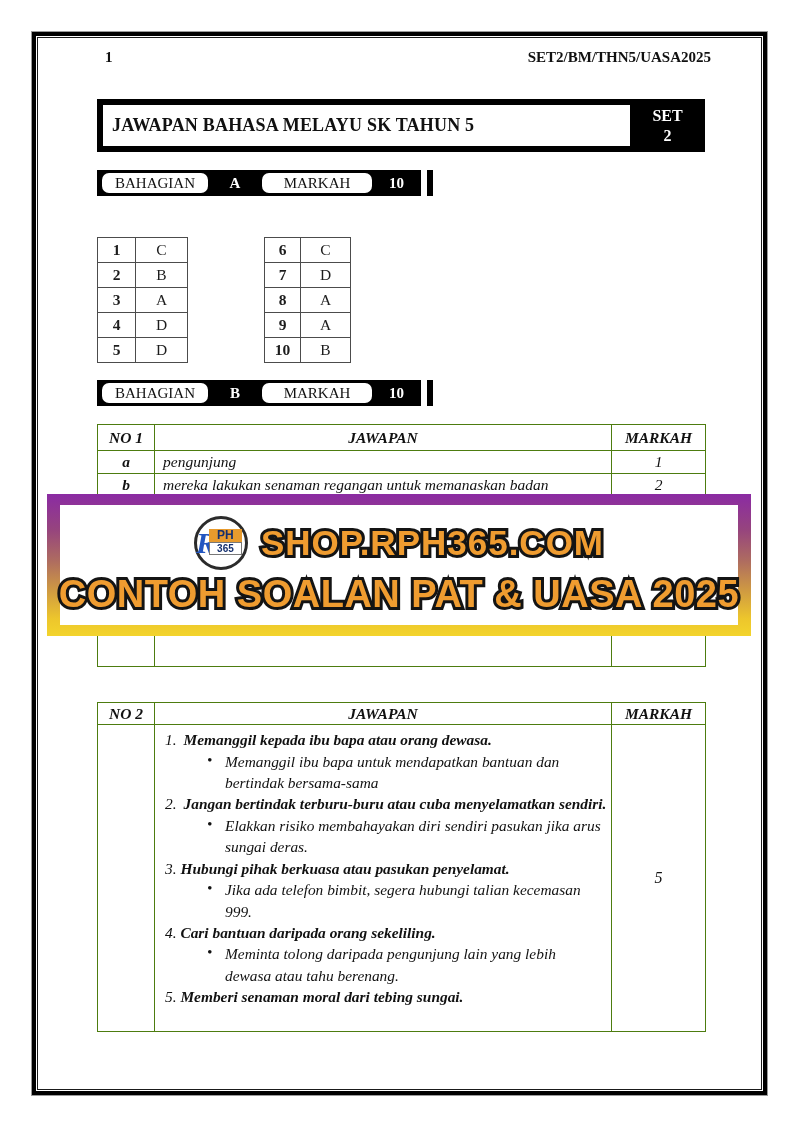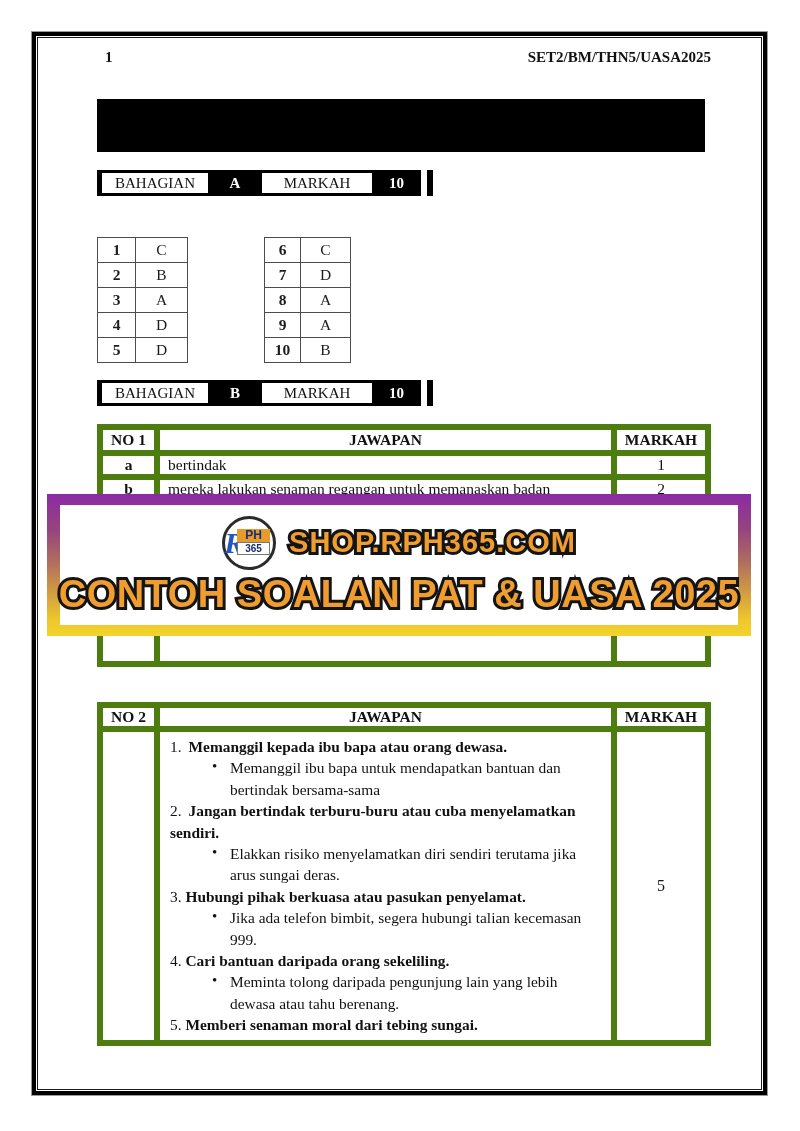--- a/index.html
+++ b/index.html
@@ -35,42 +35,42 @@
     color:#fff; font-weight:bold; font-size:16px; line-height:1.2;
     display:flex; flex-direction:column; align-items:center; justify-content:center;
   }
   
   .section-bar {
     position:absolute; left:97px; width:324px; height:26px; background:#000;
     display:flex; align-items:stretch;
   }
   .sb-white {
     background:#fff; margin:3px 0 3px 5px; width:106px;
-    font-size:15px; text-align:center; line-height:20px;
+    font-size:15px; text-align:center; line-height:20px;border-radius:7px;
   }
   .sb-white.w2 { width:110px; margin-left:0; }
   .sb-black {
     width:54px; color:#fff; font-weight:bold; font-size:15px;
     text-align:center; line-height:26px;
   }
   .sb-black.b2 { width:49px; }
   .bar-tail { position:absolute; left:427px; width:6px; height:26px; background:#000; }
   
   table { border-collapse:collapse; table-layout:fixed; }
   .mcq { position:absolute; top:237px; }
   .mcq td {
     border:1px solid #4c4c4c; height:25px; text-align:center;
     font-size:15.5px; color:#1c1c1c;
   }
   .mcq td.qno { font-weight:bold; }
   .mcq-left { left:97px; width:90px; }
   .mcq-right { left:264px; width:86px; }
   
   .qtable { position:absolute; left:97px; width:608px; }
-  .qtable td { border:6px solid #4d7c0f; font-size:15.5px; }
+  .qtable td { border:1px solid #4d7c0f; font-size:15.5px;font-style:italic; }
   .qtable tr.qhead td {
     font-weight:bold; text-align:center; height:26px; font-size:15.5px;
   }
   .no1 { top:424px; height:243px; }
   .no1 td.rno { text-align:center; font-weight:bold; }
   .no1 td.rjaw { padding-left:8px; }
   .no1 td.rmark { text-align:center; }
   .no1 tr.ra td { height:23px; }
   .no1 tr.rb td { height:22px; }
   .no2 { top:702px; height:330px; }
@@ -116,35 +116,40 @@
     color:#15306e; background:#fff; border:1px solid #777; padding:0 7px; line-height:11px;
   }
   .outlined {
     position:relative; font-family:"Liberation Sans", sans-serif; font-weight:bold;
     color:#141414; -webkit-text-stroke:6px #141414; white-space:nowrap;
   }
   .outlined::after {
     content:attr(data-text); position:absolute; left:0; top:0; width:100%; height:100%;
     -webkit-text-stroke:0; color:#ef9c30;
   }
-  .shop-text { font-size:29px; letter-spacing:1px; }
+  .shop-text { font-size:35px; letter-spacing:1px; }
   .contoh-text { font-size:38px; letter-spacing:0.5px; margin-top:3px; }
 </style>
 </head>
 <body>
 
 <div class="page">
   <div class="frame"></div>
 
   <div class="pg-header">
     <span>1</span>
     <span>SET2/BM/THN5/UASA2025</span>
   </div>
 
   <div class="title-bar">
+    <div class="title-white">JAWAPAN BAHASA MELAYU SK TAHUN 5</div>
+    <div class="set-box">
+      <span>SET</span>
+      <span>2</span>
+    </div>
   </div>
 
   <div class="section-bar" style="top:170px;">
     <span class="sb-white">BAHAGIAN</span>
     <span class="sb-black">A</span>
     <span class="sb-white w2">MARKAH</span>
     <span class="sb-black b2">10</span>
   </div>
   <div class="bar-tail" style="top:170px;"></div>
 
@@ -221,21 +226,21 @@
         <col style="width:94px">
       </colgroup>
     <tbody>
         <tr class="qhead">
       <td>NO 1</td>
       <td>JAWAPAN</td>
       <td>MARKAH</td>
     </tr>
     <tr class="ra">
       <td class="rno">a</td>
-      <td class="rjaw">bertindak</td>
+      <td class="rjaw">pengunjung</td>
       <td class="rmark">1</td>
     </tr>
     <tr class="rb">
       <td class="rno">b</td>
       <td class="rjaw">mereka lakukan senaman regangan untuk memanaskan badan</td>
       <td class="rmark">2</td>
     </tr>
     <tr>
       <td class="rno"></td>
       <td class="rjaw"></td>
@@ -262,21 +267,21 @@
         <div class="n2-item">
           <span class="num">1.</span><span class="sp"></span><b>Memanggil kepada ibu bapa atau orang dewasa.</b>
         </div>
         <div class="n2-bullet">
           <span class="dot">•</span><span>Memanggil ibu bapa untuk mendapatkan bantuan dan bertindak bersama-sama</span>
         </div>
         <div class="n2-item">
           <span class="num">2.</span><span class="sp"></span><b>Jangan bertindak terburu-buru atau cuba menyelamatkan sendiri.</b>
         </div>
         <div class="n2-bullet">
-          <span class="dot">•</span><span>Elakkan risiko menyelamatkan diri sendiri terutama jika arus sungai deras.</span>
+          <span class="dot">•</span><span>Elakkan risiko membahayakan diri sendiri pasukan jika arus sungai deras.</span>
         </div>
         <div class="n2-item">
           <span class="num">3.</span> <b>Hubungi pihak berkuasa atau pasukan penyelamat.</b>
         </div>
         <div class="n2-bullet">
           <span class="dot">•</span><span>Jika ada telefon bimbit, segera hubungi talian kecemasan 999.</span>
         </div>
         <div class="n2-item">
           <span class="num">4.</span> <b>Cari bantuan daripada orang sekeliling.</b>
         </div>

